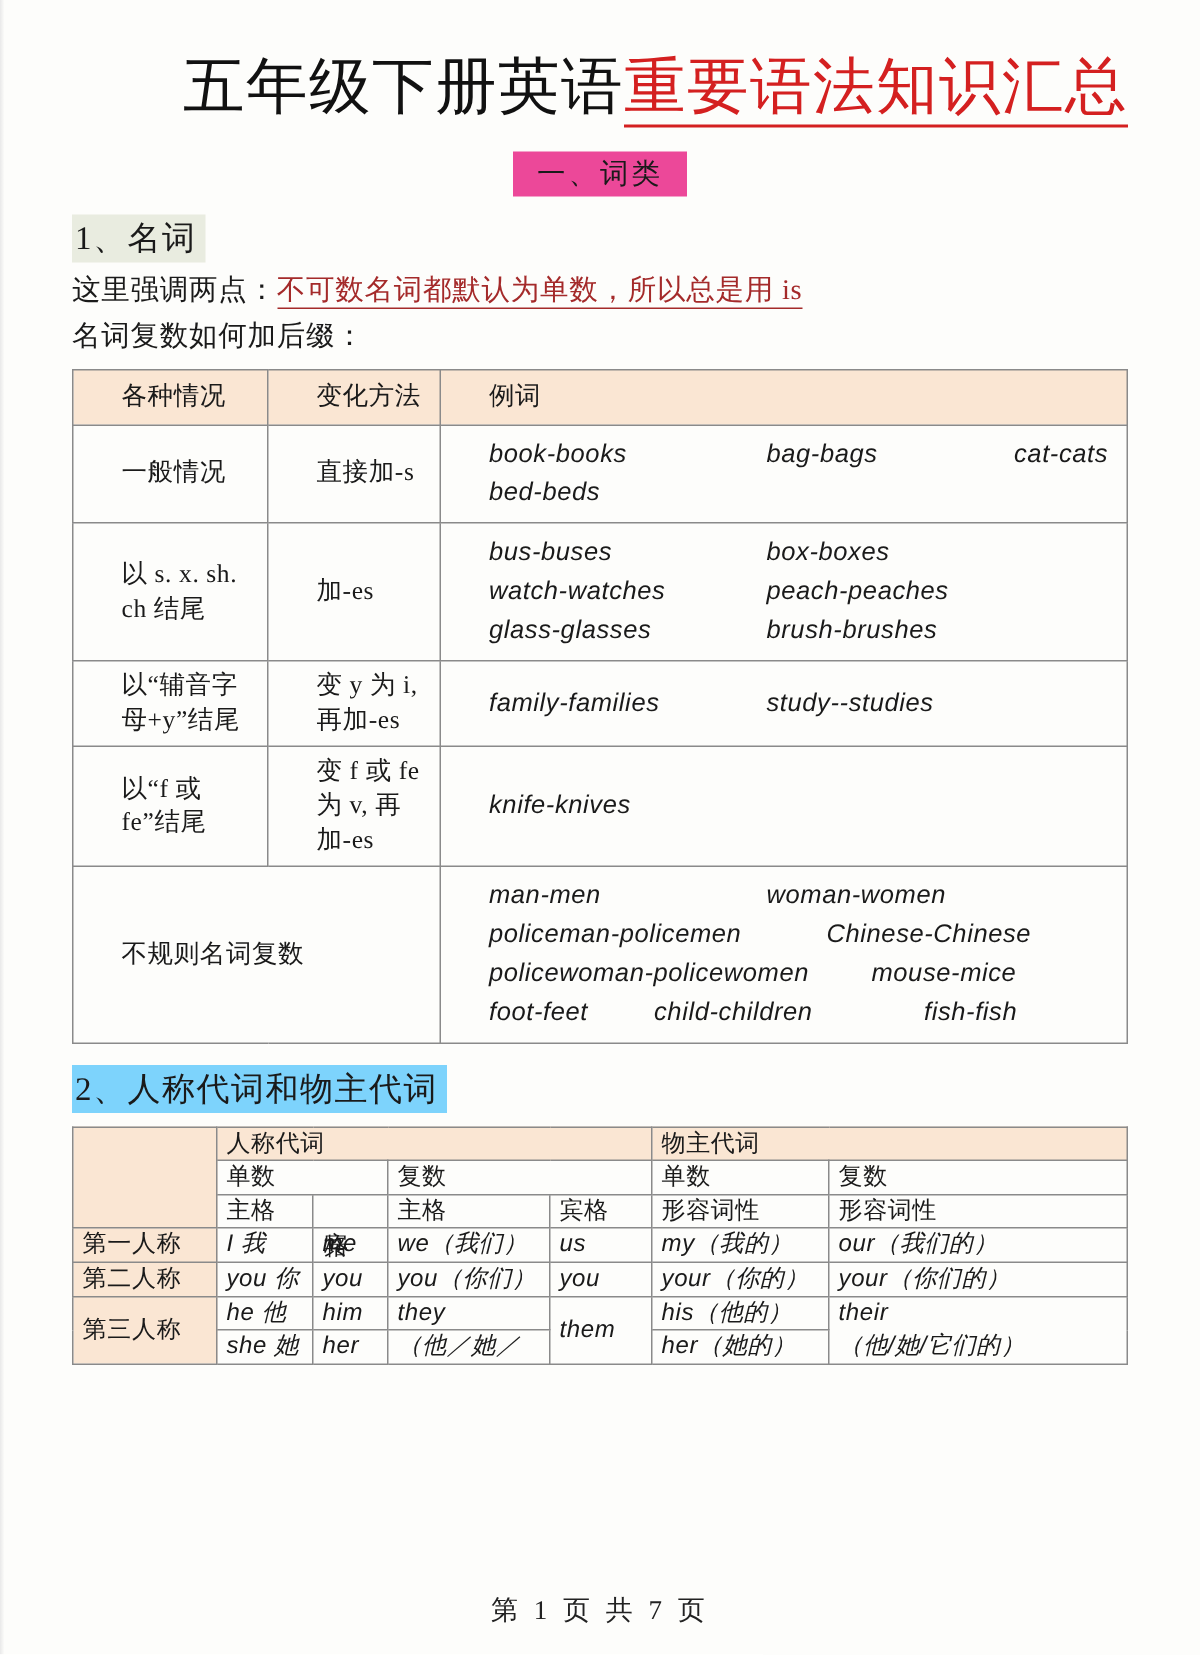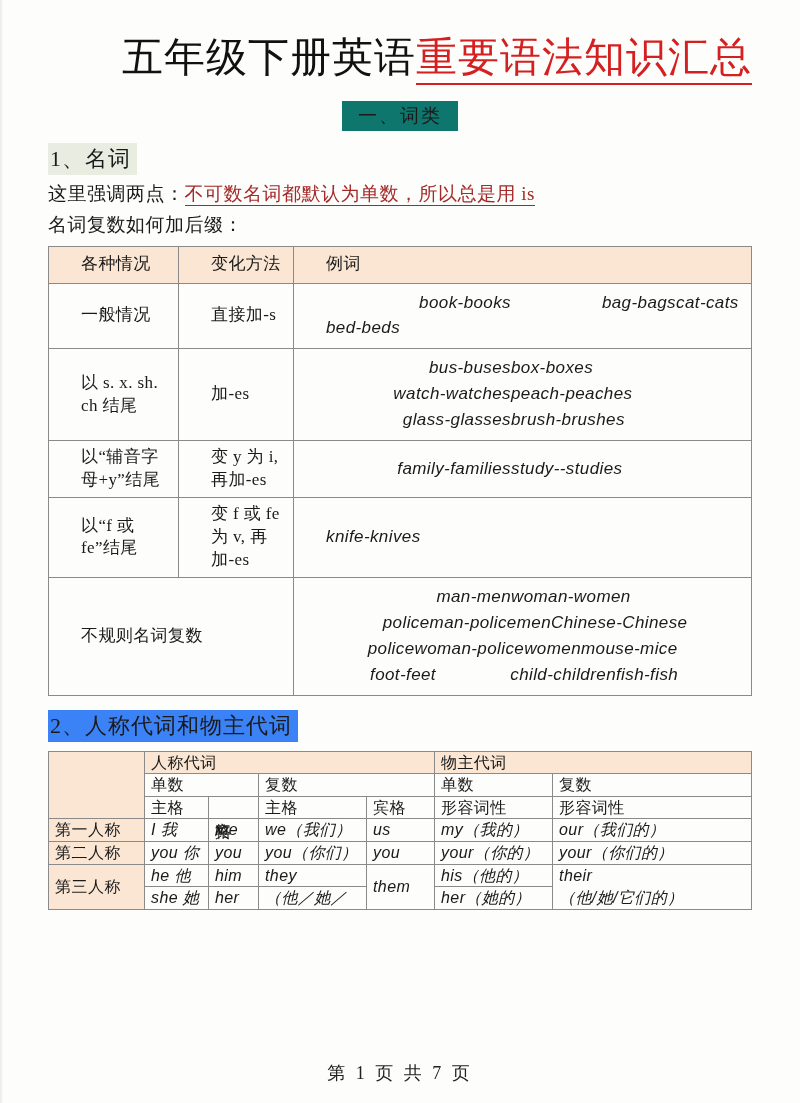--- a/index.html
+++ b/index.html
@@ -48,38 +48,38 @@
     font-family: "DejaVu Serif", "Liberation Serif", serif;
   }
 
   
   .section-badge-wrap {
     text-align: center;
     margin-top: 16px;
   }
   .section-badge {
     display: inline-block;
-    background: #0f766e;
+    background: #ec4899;
     padding: 2px 16px;
     font-size: 19px;
     letter-spacing: 2px;
     color: #1a1a1a;
   }
 
   
   .subheading {
     display: inline-block;
     margin-top: 12px;
     font-size: 22px;
     background: #e9ece0;
     padding: 1px 6px 1px 2px;
     letter-spacing: 1px;
   }
   .subheading.green2 {
-    background: #3b82f6;
+    background: #7dd3fc;
     margin-top: 14px;
   }
 
   .para {
     font-size: 19px;
     margin-top: 7px;
     letter-spacing: 0.5px;
     line-height: 1.25;
   }
   .para .red-underline {
@@ -115,21 +115,20 @@
     font-family: "Liberation Sans", sans-serif;
     font-style: italic;
     font-size: 17px;
   }
   .ex-line {
     display: flex;
     margin: 3px 0;
   }
   .ex-line span {
     display: inline-block;
-    text-align: right;
   }
 
   
   .t1 col.c1 { width: 130px; }
   .t1 col.c2 { width: 115px; }
   .t1 col.c3 { width: auto; }
   .t1 td { height: 26px; padding-left: 32px; }
 
   
   .t2 col.p1 { width: 96px; }

